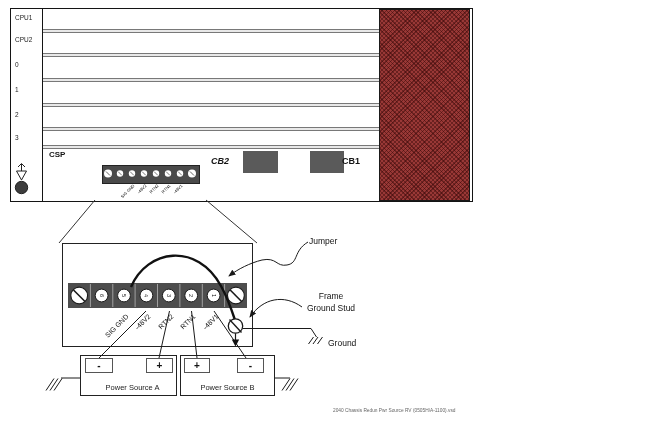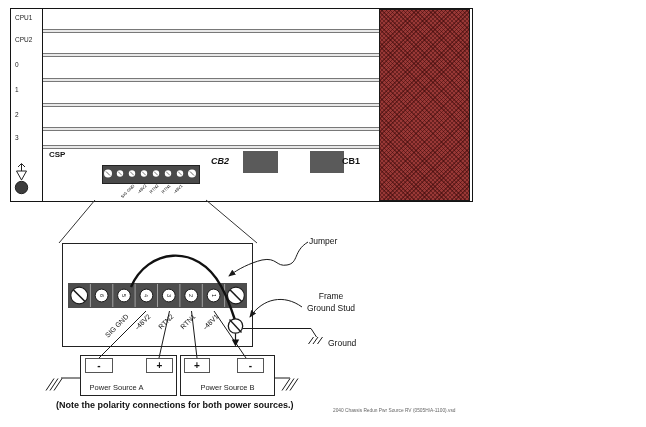--- a/index.html
+++ b/index.html
@@ -66,29 +66,28 @@
 
   <div>
     <div class="abs detail-box" style="left:62px;top:243px;width:191px;height:104px;"></div>
     <div class="abs detail-block" style="left:68px;top:283px;width:179px;height:25px;"></div>
   </div>
 
   <div>
     <div class="abs ps-box" style="left:80px;top:355px;width:97px;height:41px;"></div>
     <div class="abs ps-term" style="left:85px;top:358px;width:28px;height:15px;">-</div>
     <div class="abs ps-term" style="left:146px;top:358px;width:27px;height:15px;">+</div>
-    <div class="abs ps-name" style="left:68px;top:383px;width:97px;">Power Source A</div>
+    <div class="abs ps-name" style="left:84px;top:383px;width:97px;">Power Source A</div>
 
     <div class="abs ps-box" style="left:180px;top:355px;width:95px;height:41px;"></div>
     <div class="abs ps-term" style="left:184px;top:358px;width:26px;height:15px;">+</div>
     <div class="abs ps-term" style="left:237px;top:358px;width:27px;height:15px;">-</div>
     <div class="abs ps-name" style="left:180px;top:383px;width:95px;">Power Source B</div>
   </div>
 
-  <div class="abs note" style="left:56px;top:400px;">(Note the polarity connections for both power sources.)</div>
   <div class="abs docref" style="left:333px;top:408px;">2040 Chassis Redun Pwr Source RV (0505H/A-1100).vsd</div>
 
   <svg class="overlay" width="646" height="427" viewBox="0 0 646 427">
     <defs>
       <marker id="arr" markerWidth="9" markerHeight="8" refX="6.5" refY="3" orient="auto" markerUnits="userSpaceOnUse">
         <path d="M0,0 L7.5,3 L0,6 Z" fill="#1a1a1a"></path>
       </marker>
     </defs>
 
     <g stroke="#222" stroke-width="1" fill="none">

